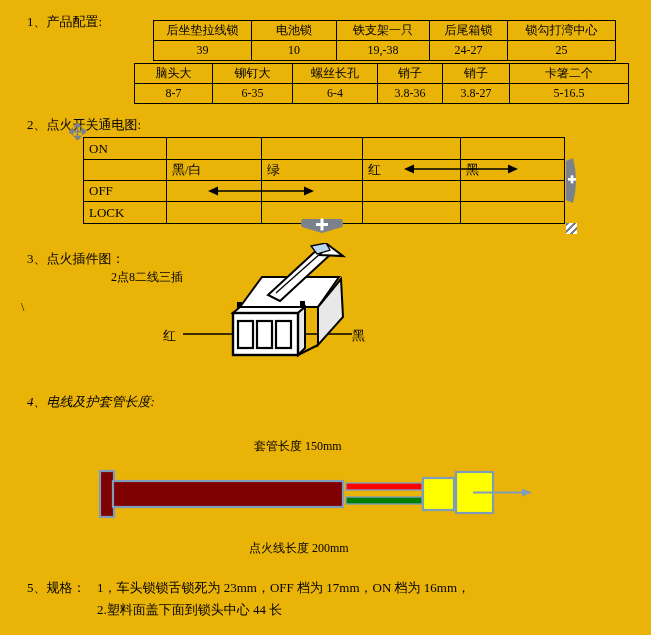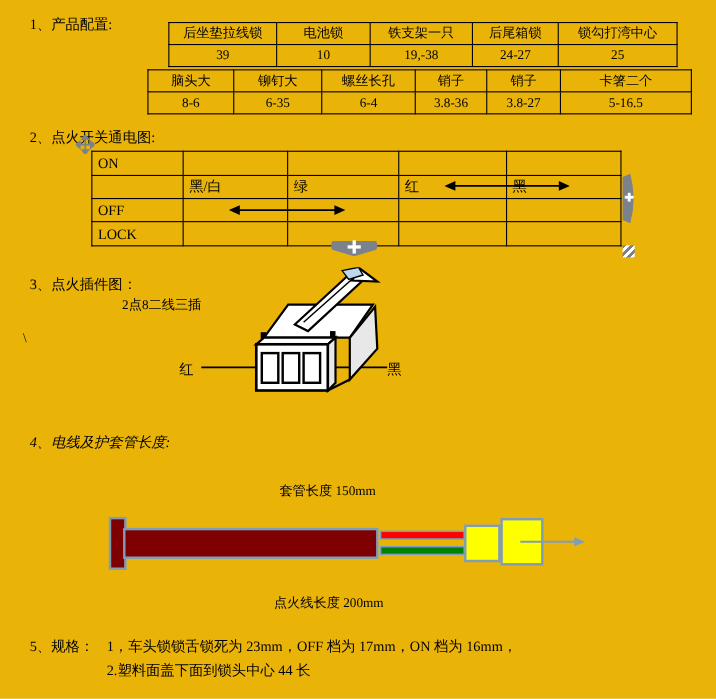--- a/index.html
+++ b/index.html
@@ -72,21 +72,21 @@
     <tbody>
         <tr>
       <td>脑头大</td>
       <td>铆钉大</td>
       <td>螺丝长孔</td>
       <td>销子</td>
       <td>销子</td>
       <td>卡箸二个</td>
     </tr>
     <tr>
-      <td>8-6</td>
+      <td>8-7</td>
       <td>6-35</td>
       <td>6-4</td>
       <td>3.8-36</td>
       <td>3.8-27</td>
       <td>5-16.5</td>
     </tr>
   </tbody>
     </table>
 
   <div class="abs heading" style="left:27px; top:116px;">2、点火开关通电图:</div>

